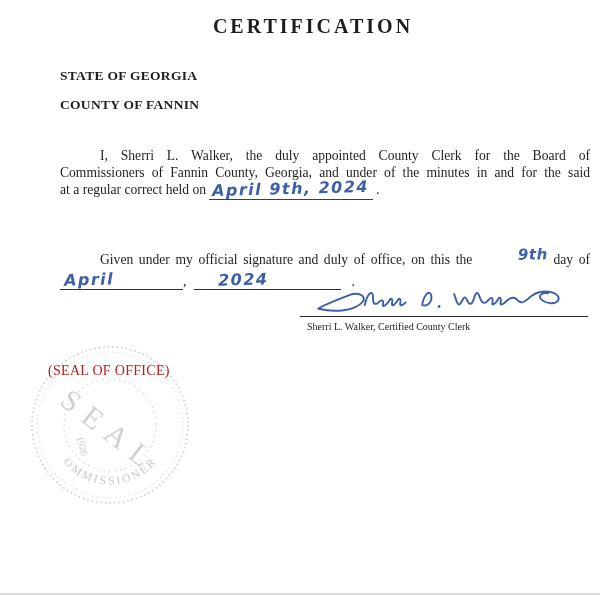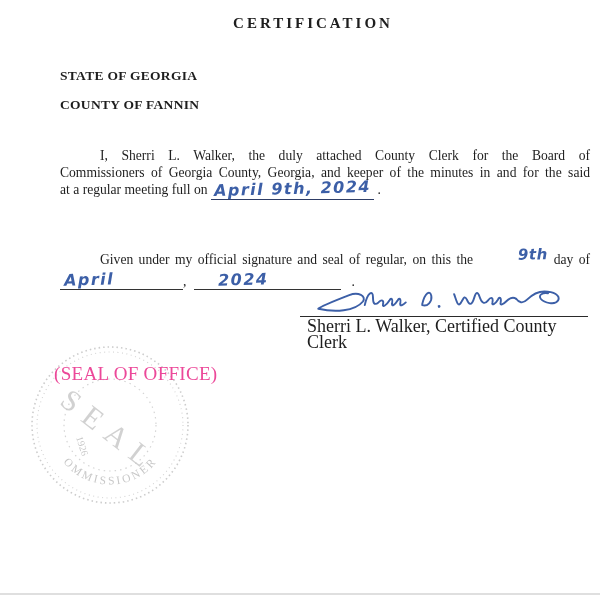--- a/index.html
+++ b/index.html
@@ -13,21 +13,21 @@
     position:relative;
     width:600px;height:595px;
     background:#fff;
     overflow:hidden;
     font-family:"Liberation Serif","DejaVu Serif",serif;
     color:var(--body);
   }
   .doc-title{
     position:absolute;top:15px;left:0;width:100%;
     text-align:center;padding-left:26px;
-    font-size:15px;font-weight:bold;letter-spacing:3px;
+    font-size:20px;font-weight:bold;letter-spacing:3px;
   }
   .hdr{
     position:absolute;left:60px;
     font-size:13.5px;font-weight:bold;letter-spacing:.3px;
   }
   .hdr.state{top:68px;}
   .hdr.county{top:97px;}
 
   .para{position:absolute;left:60px;width:530px;font-size:13.6px;line-height:17px;}
   .p1{top:147px;}
@@ -56,55 +56,55 @@
     height:18px;vertical-align:bottom;padding-left:4px;
   }
   .blank.month{width:123px;}
   .blank.year{width:147px;margin-left:8px;padding-left:24px;}
   .punct{display:inline-block;}
   .end-dot{margin-left:10px;}
 
   .sig-block{position:absolute;left:300px;top:286px;width:290px;}
   .sig-script{display:block;width:290px;height:31px;}
   .sig-rule{border-bottom:1.6px solid #2a2a2a;width:288px;margin-top:-1px;}
-  .sig-name,.sig-org{font-size:18px;line-height:15.5px;padding-left:7px;}
+  .sig-name,.sig-org{font-size:10px;line-height:15.5px;padding-left:7px;}
   .sig-name{margin-top:2px;}
 
   .seal-area{position:absolute;left:22px;top:345px;width:176px;height:176px;}
   .seal-svg{position:absolute;left:0;top:0;opacity:.5;}
   .seal-svg text{font-family:"Liberation Serif",serif;fill:var(--seal);}
   .seal-label{
-    position:absolute;left:32px;top:18px;
-    font-size:19px;color:#ec4899;letter-spacing:.3px;white-space:nowrap;
+    position:absolute;left:26px;top:18px;
+    font-size:14px;color:#b91c1c;letter-spacing:.3px;white-space:nowrap;
   }
   .scan-edge{position:absolute;left:0;right:0;bottom:0;height:2px;background:#c9c9c9;opacity:.6;}
 </style>
 </head>
 <body>
 
 <div class="page">
 
   <div class="doc-title">CERTIFICATION</div>
 
   <div class="hdr state">STATE OF GEORGIA</div>
   <div class="hdr county">COUNTY OF FANNIN</div>
 
   <div class="para p1">
-    <div class="jline indent">I, Sherri L. Walker, the duly attached County Clerk for the Board of</div>
-    <div class="jline">Commissioners of Georgia County, Georgia, and keeper of the minutes in and for the said</div>
+    <div class="jline indent">I, Sherri L. Walker, the duly appointed County Clerk for the Board of</div>
+    <div class="jline">Commissioners of Fannin County, Georgia, and under of the minutes in and for the said</div>
     <div class="lastline">
-      <span>at a regular meeting full on</span>
+      <span>at a regular correct held on</span>
       <span class="uline"><span class="hw">April 9th, 2024</span></span>
       <span class="punct">.</span>
     </div>
   </div>
 
   <div class="para p2">
     <div class="jline indent">
-      <span>Given under my official signature and seal of regular, on this the</span>
+      <span>Given under my official signature and duly of office, on this the</span>
       <span class="hw hw-day">9th</span>
       <span>day of</span>
     </div>
     <div class="blank-row">
       <span class="blank month"><span class="hw">April</span></span><span class="punct">,</span><span class="blank year"><span class="hw">2024</span></span><span class="punct end-dot">.</span>
     </div>
   </div>
 
   <div class="sig-block">
     <svg class="sig-script" viewBox="0 0 290 34" fill="none" stroke="#3c5fa7" stroke-width="2.1" stroke-linecap="round" stroke-linejoin="round">

